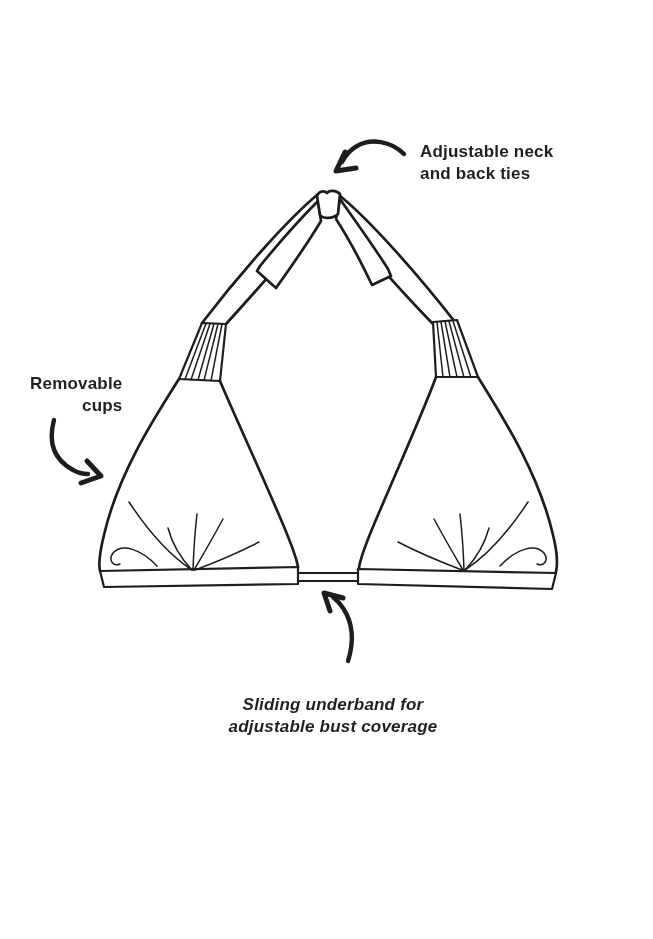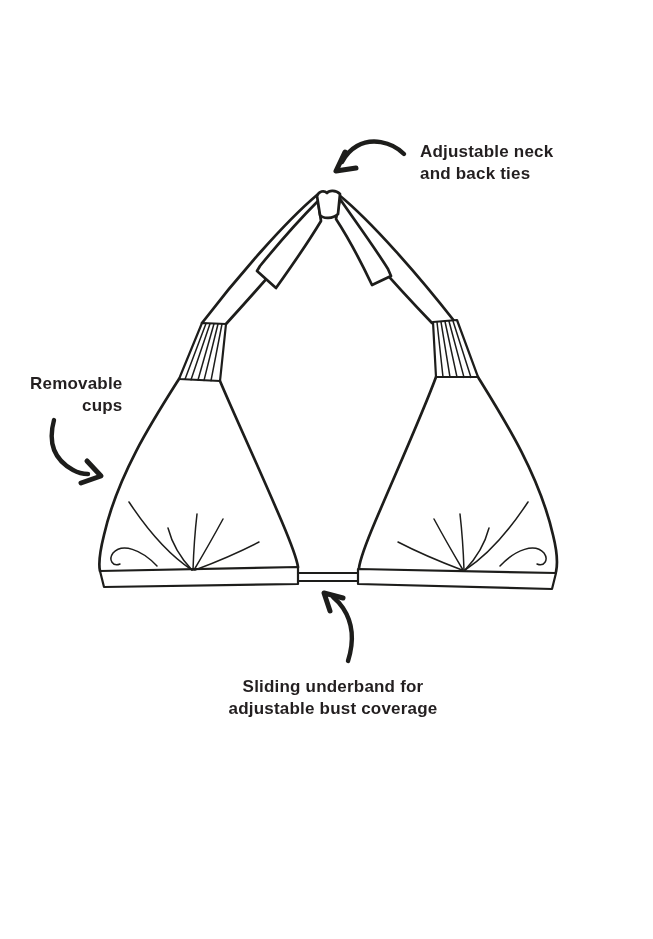--- a/index.html
+++ b/index.html
@@ -17,21 +17,21 @@
     font-family: "Liberation Sans", sans-serif;
     font-weight: 700;
     font-size: 17px;
     line-height: 22px;
     letter-spacing: 0.2px;
     color: #231f20;
     white-space: pre-line;
   }
   .label-neck { left: 420px; top: 141px; }
   .label-cups { left: 30px; top: 373px; text-align: right; }
-  .label-underband { left: 183px; top: 676px; width: 300px; text-align: center; }
+  .label-underband { left: 183px; top: 694px; width: 300px; text-align: center; font-style: italic; }
 </style>
 </head>
 <body>
 
 <div class="canvas">
 
   <svg width="653" height="939" viewBox="0 0 653 939">
     <g stroke="#1d1d1b" fill="none" stroke-linecap="round" stroke-linejoin="round">
 
       <g stroke-width="2.7">

